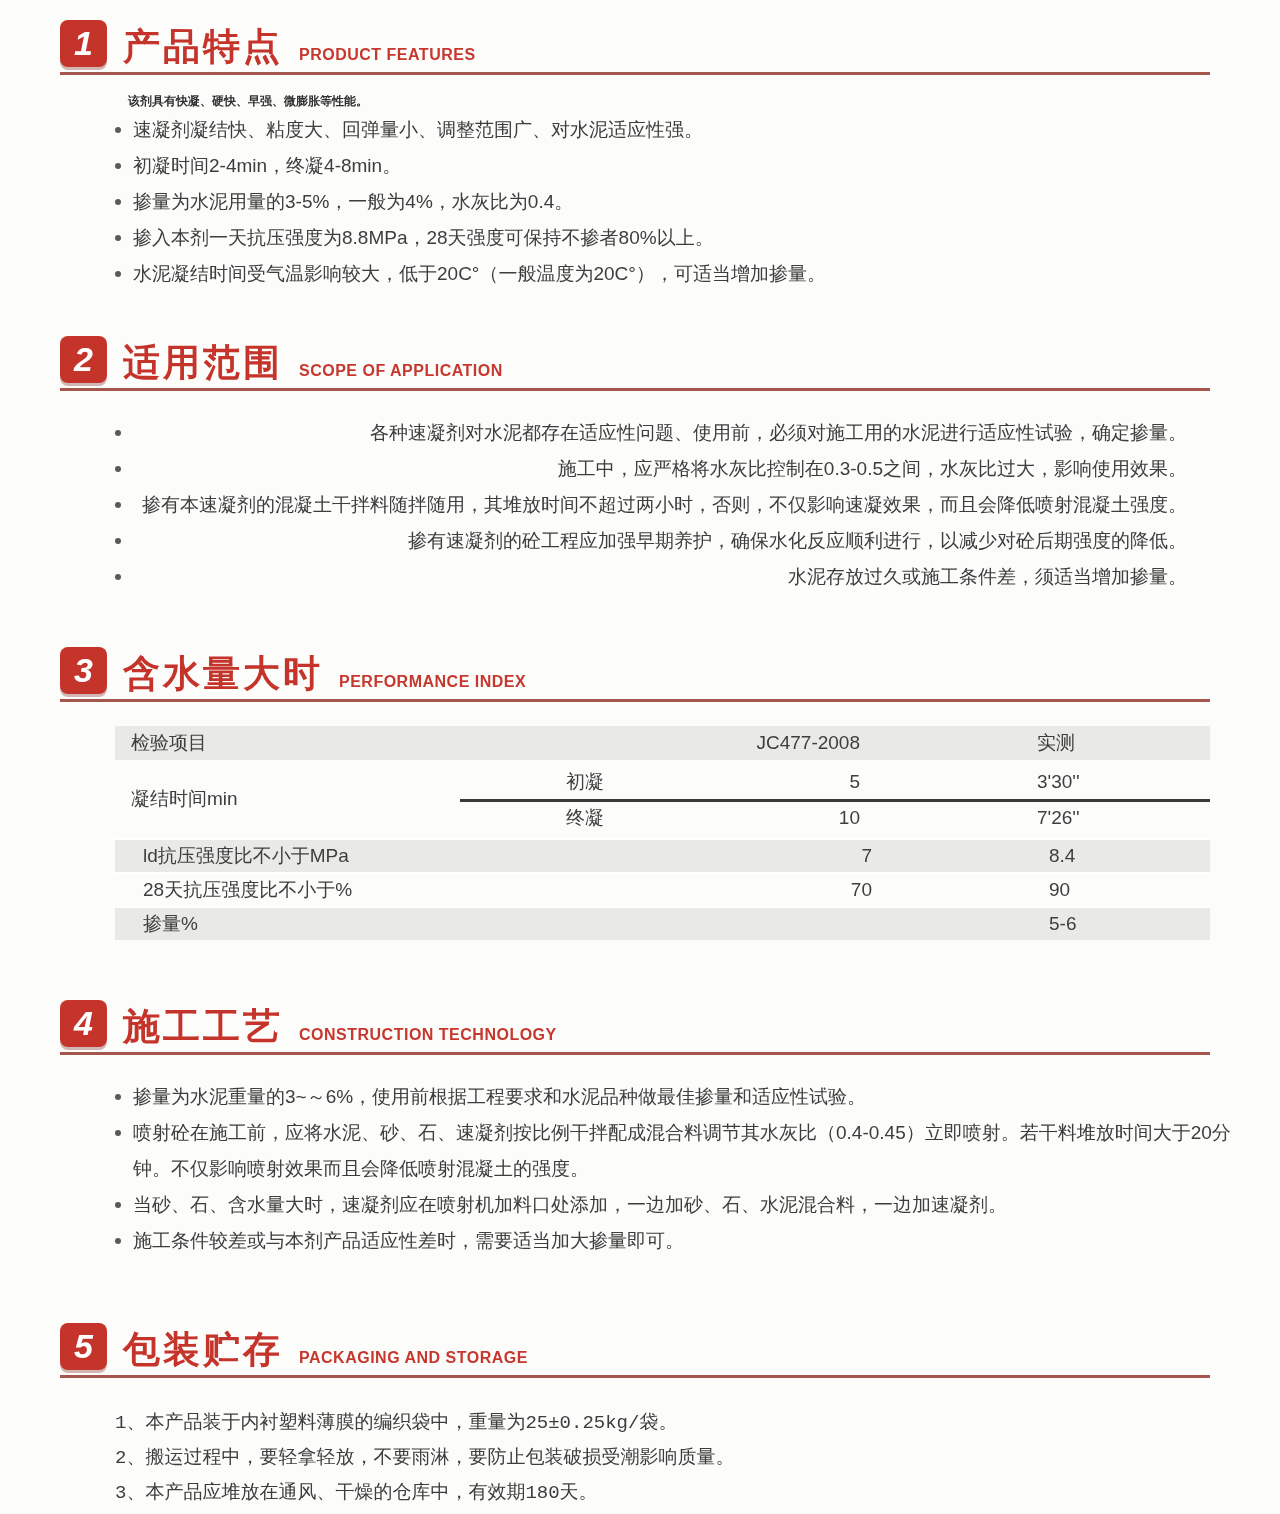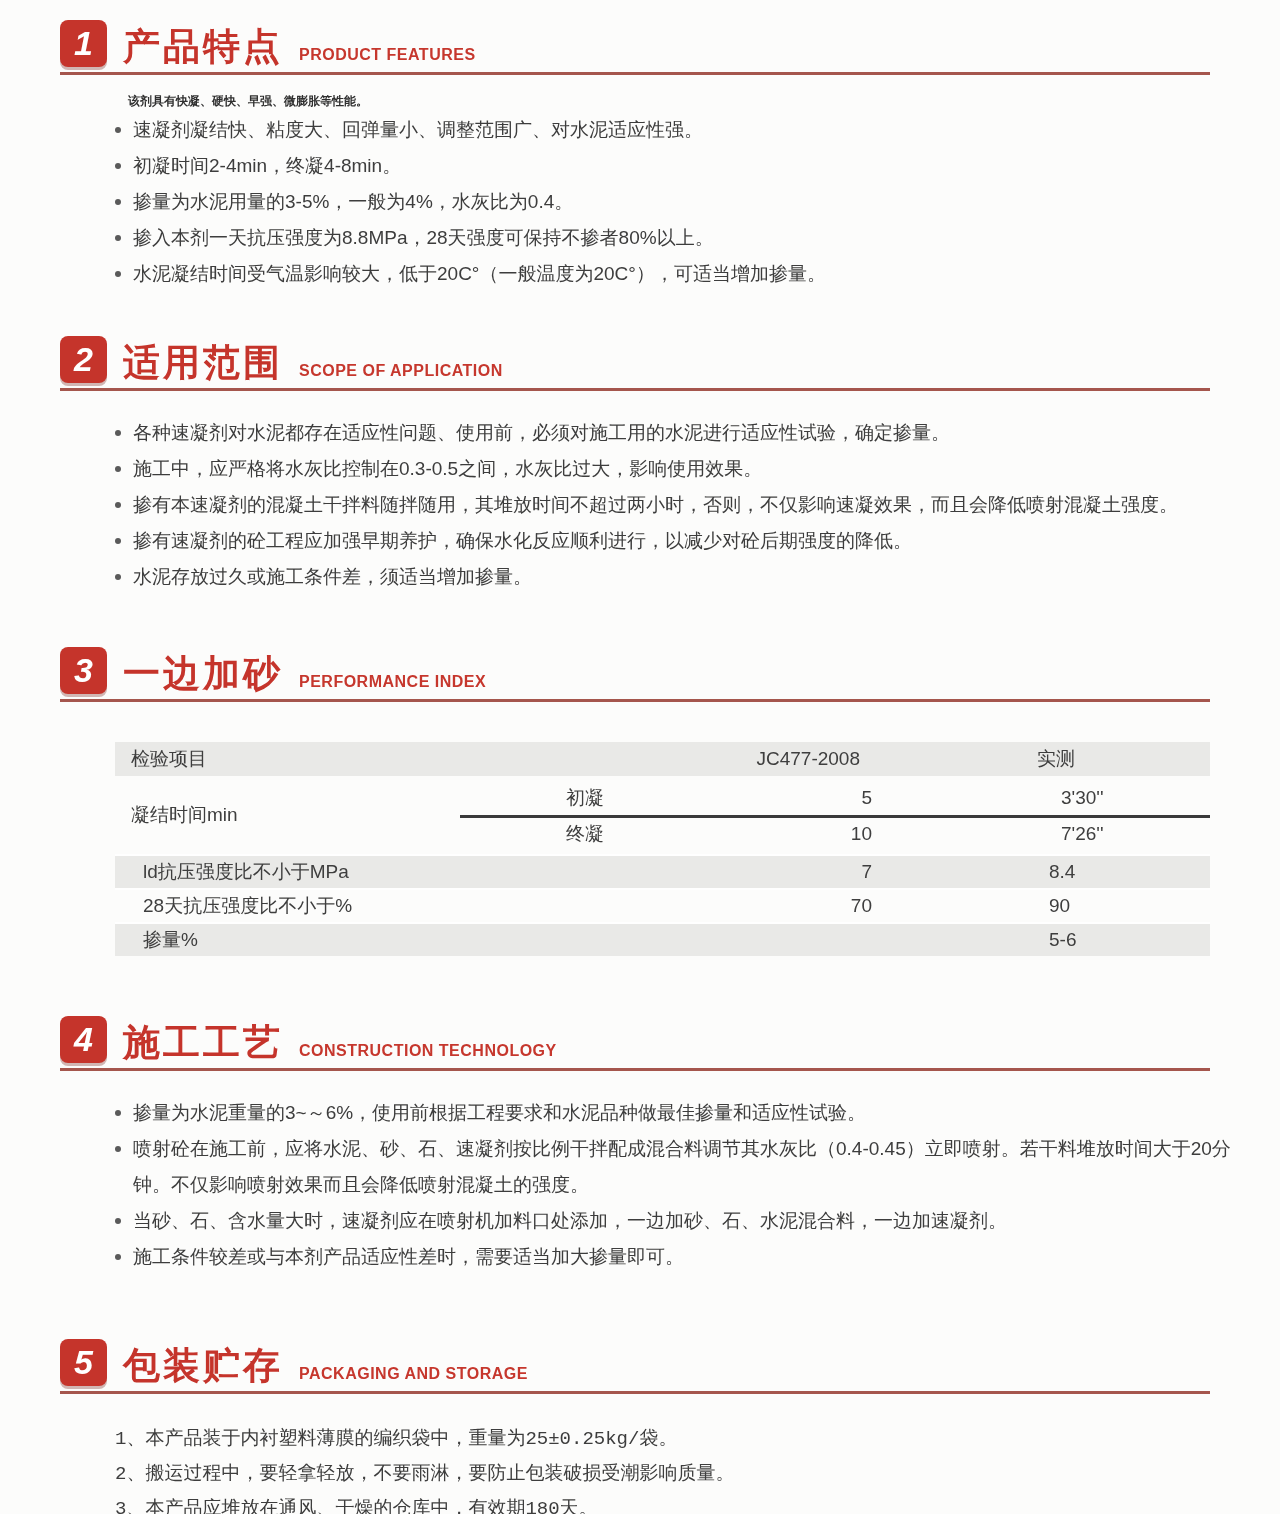--- a/index.html
+++ b/index.html
@@ -51,39 +51,39 @@
   }
   ol.numbered { list-style:none; margin-left:55px; }
   ol.numbered li { font-size:19px; line-height:35px; color:#3d3d3d;font-family:Liberation Mono, monospace; }
 
   
   .sec-1 { margin-top:0; }
   .sec-2 { margin-top:44px; }
   .sec-3 { margin-top:52px; }
   .sec-4 { margin-top:60px; }
   .sec-5 { margin-top:64px; }
-  .content-2 { margin-top:24px; }
+  .content-2 { margin-top:24px;text-align:right; }
   .content-4 { margin-top:24px; }
   .content-5 { margin-top:28px; }
 
   
-  .ptable { margin:40px 0 0 55px; width:1095px; font-size:19px; }
+  .ptable { margin:24px 0 0 55px; width:1095px; font-size:19px; }
   .t-row { display:grid; grid-template-columns:345px 250px 150px 350px; align-items:center; }
   .t-head { background:#e9e9e7; height:34px; }
   .c-label { padding-left:16px; }
   .c-sub   { text-align:center; }
   .c-std   { text-align:right; }
   .c-meas  { padding-left:177px; text-align:left; }
   .gray { background:#e9e9e7; }
   .plain-row { height:34px; border-top:2px solid #ffffff;padding-left:12px; }
   .plain-row .c-label { grid-column:1 / 3; }
   
   .span-block { display:grid; grid-template-columns:345px 750px; align-items:center; padding:4px 0; }
   .span-label { padding-left:16px; }
-  .sub-row { display:grid; grid-template-columns:250px 150px 350px; align-items:center; height:35px;gap:12px; }
+  .sub-row { display:grid; grid-template-columns:250px 150px 350px; align-items:center; height:35px; }
   .sub-row + .sub-row { border-top:3px solid #3a3a3a; }
   .sub-row .c-meas { padding-left:177px; }
 </style>
 </head>
 <body>
 
 <div class="page">
 
   <div class="sec sec-1">
     <div class="sec-header">
@@ -112,21 +112,21 @@
       <li>施工中，应严格将水灰比控制在0.3-0.5之间，水灰比过大，影响使用效果。</li>
       <li>掺有本速凝剂的混凝土干拌料随拌随用，其堆放时间不超过两小时，否则，不仅影响速凝效果，而且会降低喷射混凝土强度。</li>
       <li>掺有速凝剂的砼工程应加强早期养护，确保水化反应顺利进行，以减少对砼后期强度的降低。</li>
       <li>水泥存放过久或施工条件差，须适当增加掺量。</li>
     </ul>
   </div>
 
   <div class="sec sec-3">
     <div class="sec-header">
       <div class="badge">3</div>
-      <div class="title-zh">一边加砂</div>
+      <div class="title-zh">含水量大时</div>
       <div class="title-en">PERFORMANCE INDEX</div>
     </div>
 
     <div class="ptable">
 
       <div class="t-row t-head">
         <div class="c-label">检验项目</div>
         <div class="c-sub"></div>
         <div class="c-std">JC477-2008</div>
         <div class="c-meas">实测</div>

